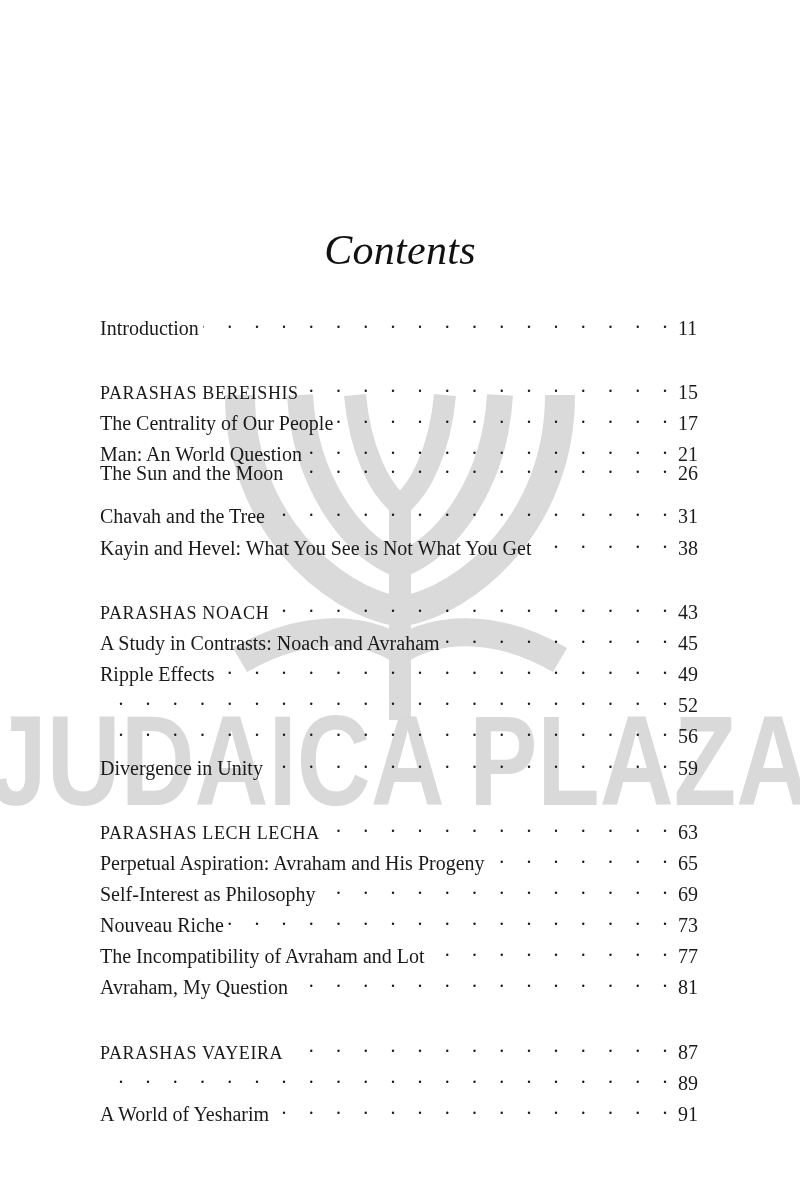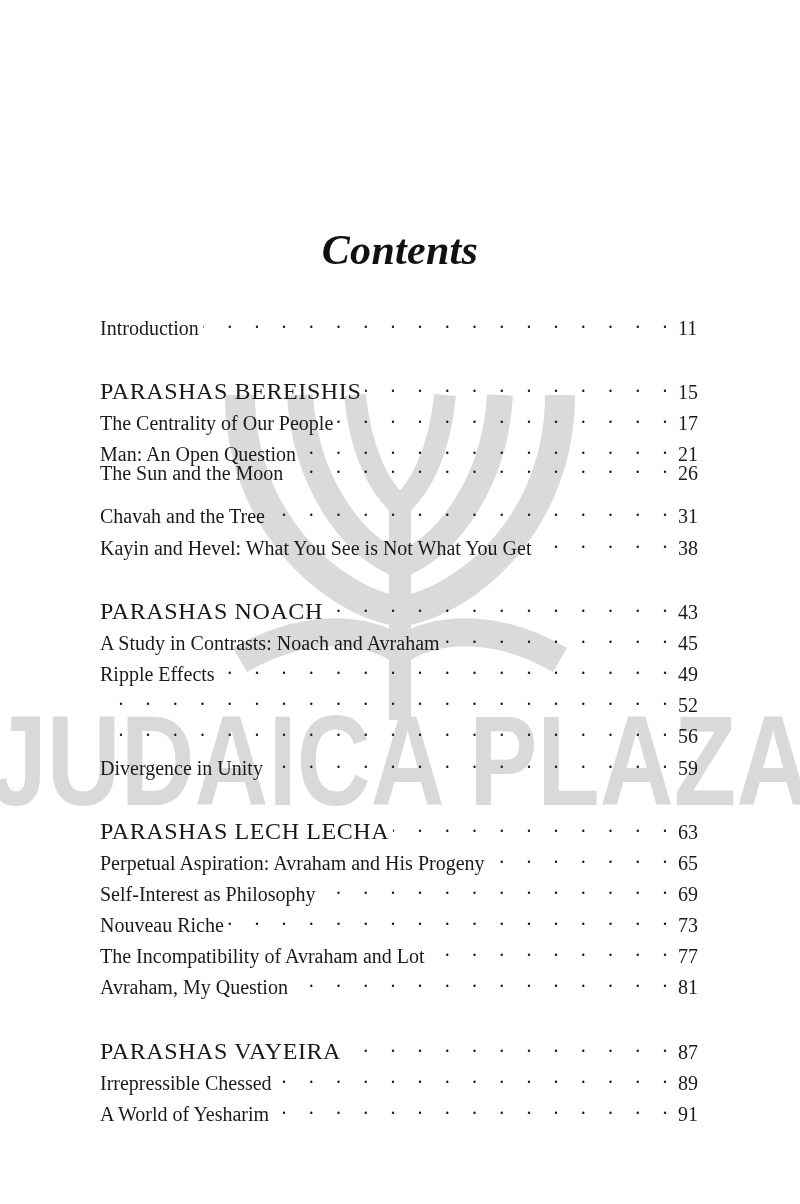--- a/index.html
+++ b/index.html
@@ -4,29 +4,29 @@
 <style>
   html, body { margin: 0; padding: 0; }
   body {
     width: 800px; height: 1204px; background: #ffffff; position: relative; overflow: hidden;
     font-family: "Liberation Serif", "DejaVu Serif", serif; color: #1a1a1a;
   }
   .watermark { position: absolute; left: 0; top: 0; width: 800px; height: 1204px; z-index: 0; pointer-events: none; }
   .page { position: absolute; left: 0; top: 0; width: 800px; z-index: 1; }
   .title {
     position: absolute; left: 0; width: 800px; top: 226px; text-align: center;
-    font-style: italic; font-weight: bold; font-size: 42px; letter-spacing: 0.3px; color: #111;
+    font-style: italic; font-weight: normal; font-size: 42px; letter-spacing: 0.3px; color: #111;
   }
   .toc { position: absolute; left: 100px; width: 600px; top: 0; }
   .row {
     position: absolute; left: 0; width: 600px; height: 28px; display: flex; align-items: baseline;
     font-size: 20px; line-height: 28px; white-space: nowrap;
   }
   .row .label { flex: 0 0 auto; padding-right: 4px; background: transparent; text-align: center; }
-  .row.part .label { font-variant: small-caps; letter-spacing: 0.6px; font-size: 24px; }
+  .row.part .label { font-variant: small-caps; letter-spacing: 0.6px; font-size: 18px; }
   .row .leader {
     flex: 1 1 auto; overflow: hidden; height: 28px; position: relative;
   }
   .row .leader::after {
     content: ". . . . . . . . . . . . . . . . . . . . . . . . . . . . . . . . . . . . . . . . . . . . . . . . . .";
     position: absolute; right: 0; top: 0; white-space: nowrap; letter-spacing: 8.6px; font-size: 20px;
   }
   .row .page-num { flex: 0 0 auto; padding-left: 2px; min-width: 22px; }
 </style>
 </head>
@@ -66,21 +66,21 @@
       <span class="label">PARASHAS BEREISHIS</span>
       <span class="leader"></span>
       <span class="page-num">15</span>
     </div>
     <div class="row" style="top:402px">
       <span class="label">The Centrality of Our People</span>
       <span class="leader"></span>
       <span class="page-num">17</span>
     </div>
     <div class="row" style="top:433px">
-      <span class="label">Man: An Open Question</span>
+      <span class="label">Man: An World Question</span>
       <span class="leader"></span>
       <span class="page-num">21</span>
     </div>
     <div class="row" style="top:452px">
       <span class="label">The Sun and the Moon</span>
       <span class="leader"></span>
       <span class="page-num">26</span>
     </div>
     <div class="row" style="top:495px">
       <span class="label">Chavah and the Tree</span>
@@ -152,21 +152,20 @@
       <span class="leader"></span>
       <span class="page-num">81</span>
     </div>
 
     <div class="row part" style="top:1031px">
       <span class="label">PARASHAS VAYEIRA</span>
       <span class="leader"></span>
       <span class="page-num">87</span>
     </div>
     <div class="row" style="top:1062px">
-      <span class="label">Irrepressible Chessed</span>
       <span class="leader"></span>
       <span class="page-num">89</span>
     </div>
     <div class="row" style="top:1093px">
       <span class="label">A World of Yesharim</span>
       <span class="leader"></span>
       <span class="page-num">91</span>
     </div>
 
   </div>

